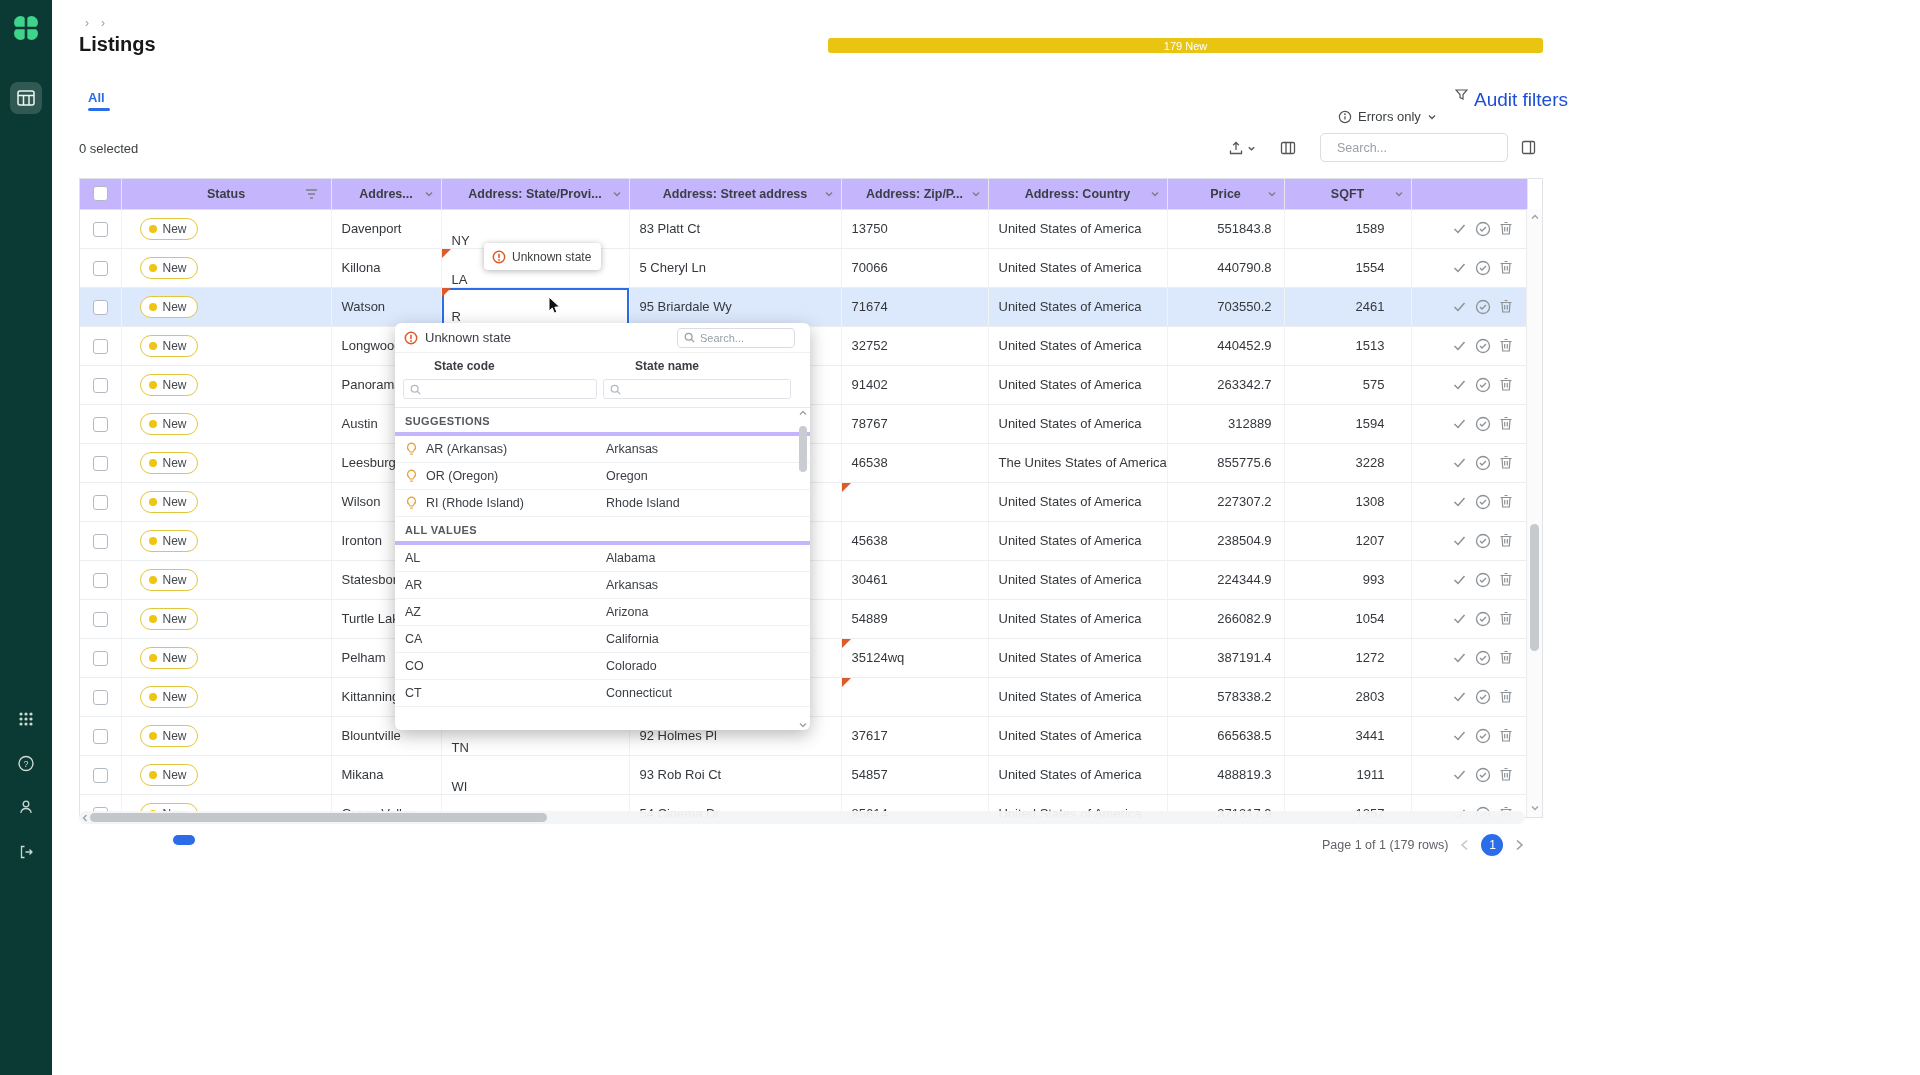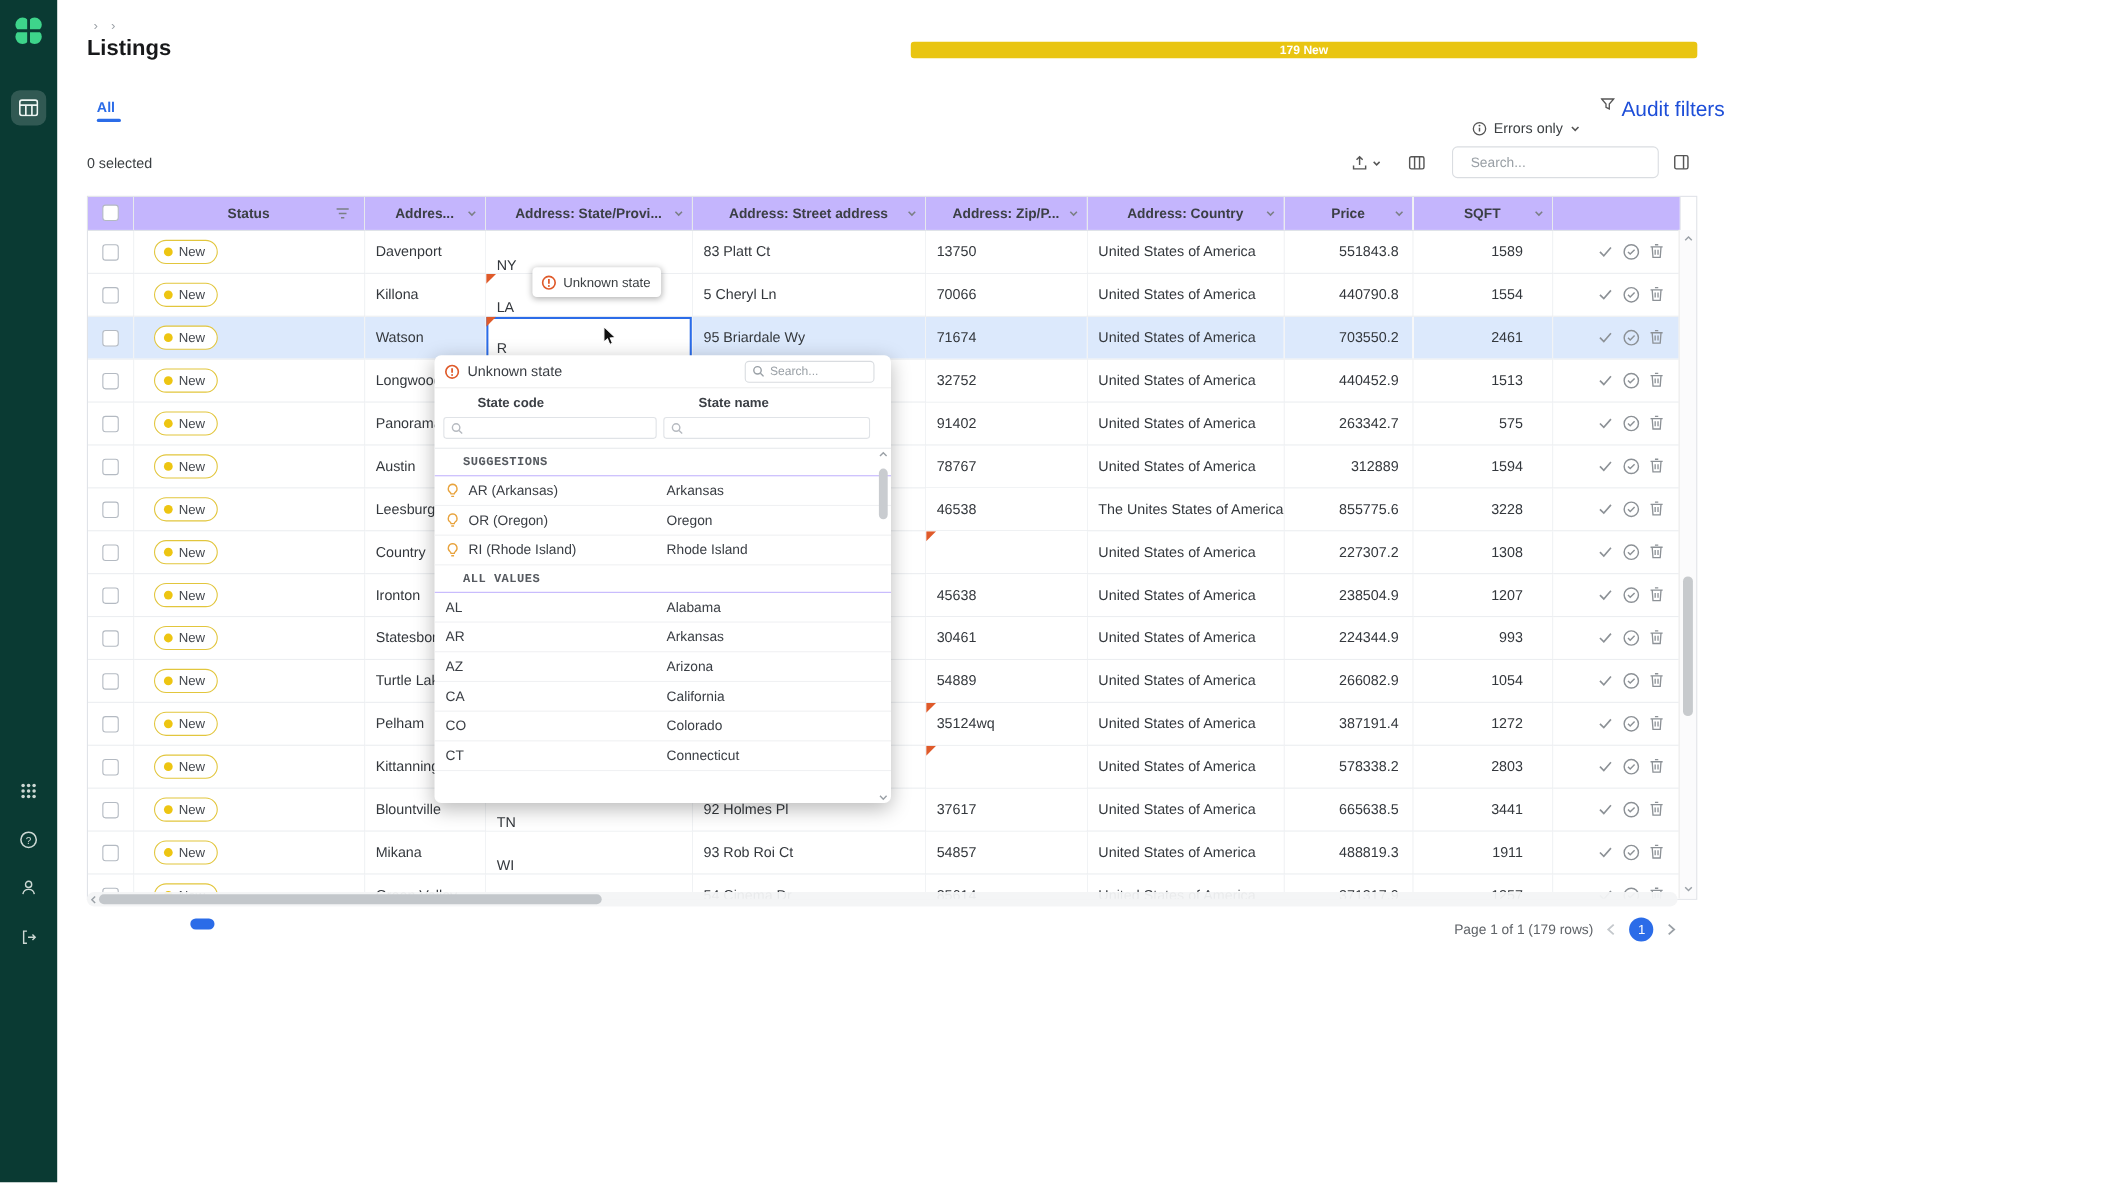--- a/index.html
+++ b/index.html
@@ -13,21 +13,21 @@
   .nav-item { position:absolute; top:82px; left:10px; width:32px; height:32px; background:rgba(255,255,255,.16); border-radius:8px; display:flex; align-items:center; justify-content:center; cursor:pointer; }
   .side-ico { position:absolute; left:50%; transform:translateX(-50%); cursor:pointer; }
   .si-apps { top:711px; } .si-help { top:755px; } .si-user { top:799px; } .si-logout { top:844px; }
 
   
   .breadcrumb { position:absolute; left:79px; top:16px; display:flex; gap:6px; font-size:12px; color:#3c4043; }
   .breadcrumb span.crumb { white-space:nowrap; }
   .breadcrumb span.crumb + span.crumb::before { content:"›"; color:#9aa0a6; margin-right:6px; }
   .page-title { position:absolute; left:79px; top:33px; font-size:20px; font-weight:bold; color:#17181a; }
   .progress { position:absolute; left:828px; top:38px; width:715px; height:15px; background:#e9c512; border-radius:3px; display:flex; align-items:center; justify-content:center; }
-  .progress .lbl { font-size:11px; font-weight:bold; color:#fff; }
+  .progress .lbl { font-size:11px; font-weight:normal; color:#fff; }
 
   
   .tab-all { position:absolute; left:88px; top:90px; font-size:13px; font-weight:bold; color:#2b6ce8; cursor:pointer; }
   .tab-underline { position:absolute; left:88px; top:108px; width:22px; height:3px; background:#2b6ce8; border-radius:2px; }
   .errors-only { position:absolute; left:1338px; top:89px; display:flex; align-items:center; gap:6px; font-size:13px; color:#3c4043; cursor:pointer;margin-top:20px; }
   .audit-filters { position:absolute; left:1455px; top:89px; display:flex; align-items:flex-start; gap:6px; font-size:19px; color:#1d4ed8; cursor:pointer; }
 
   
   .selected-count { position:absolute; left:79px; top:141px; font-size:13px; color:#3c4043; }
   .tb-btn { position:absolute; display:flex; align-items:center; gap:3px; cursor:pointer; }
@@ -84,21 +84,21 @@
   .picker-title { font-size:13px; color:#3a3e44; }
   .picker-search { margin-left:auto; width:118px; height:20px; border:1px solid #d9dce0; border-radius:4px; display:flex; align-items:center; gap:5px; padding:0 6px; }
   .picker-search input { border:none; outline:none; width:80px; font-size:11px; color:#555; font-family:inherit; }
   .picker-search input::placeholder { color:#9aa0a6; }
   .picker-cols { display:flex; padding:6px 10px 2px; }
   .picker-cols .c1 { width:201px; font-weight:bold; font-size:12px; color:#3b3f45;margin-left:29px; }
   .picker-cols .c2 { font-weight:bold; font-size:12px; color:#3b3f45; }
   .mini-searches { display:flex; gap:6px; padding:4px 8px 8px; border-bottom:1px solid #e8eaed; }
   .mini-search { height:20px; border:1px solid #e0e3e7; border-radius:3px; display:flex; align-items:center; padding:0 6px; }
   .mini-search.ms1 { width:194px; } .mini-search.ms2 { width:188px; }
-  .sec-label { font-size:11px; font-weight:bold; color:#55595f; letter-spacing:.4px; padding:7px 26px 5px; border-bottom:1px solid #c4b5fd;font-family:Liberation Mono, monospace; }
+  .sec-label { font-size:11px; font-weight:bold; color:#55595f; letter-spacing:.4px; padding:7px 10px 5px; border-bottom:4px solid #c4b5fd; }
   .pick-row { display:flex; align-items:center; height:27px; padding:0 10px; border-bottom:1px solid #f0f1f3; font-size:12.5px; color:#3a3e44; cursor:pointer; }
   .pick-row .code { width:201px; display:flex; align-items:center; gap:8px; overflow:hidden; }
   .picker-scroll { position:absolute; right:2px; top:85px; width:10px; height:320px; z-index:2; }
   .picker-scroll .thumb { position:absolute; top:18px; left:1px; width:8px; height:46px; background:#c9ccd0; border-radius:4px; cursor:pointer; }
   .picker-scroll .ar { position:absolute; left:1px; }
   .picker-scroll .up { top:2px; } .picker-scroll .dn { bottom:0; }
 
   
   .pagesizes { position:absolute; left:95px; top:835px; display:flex; align-items:center; gap:4px; font-size:12.5px; color:#5f6368; }
   .pagesize { padding:5px 11px; border-radius:14px; cursor:pointer; }
@@ -593,21 +593,21 @@
         <tr class="zip_error">
           <td class="col-check">
             <span class="checkbox"></span>
           </td>
           <td class="col-status">
             <span class="badge">
               <span class="dot"></span>
               <span class="lbl">New</span>
             </span>
           </td>
-          <td class="col-city">Country</td>
+          <td class="col-city">Wilson</td>
           <td class="col-state">
             <div class="state-cell">
               <span></span>
             </div>
           </td>
           <td class="col-street"></td>
           <td class="col-zip"></td>
           <td class="col-country">United States of America</td>
           <td class="col-price">227307.2</td>
           <td class="col-sqft">1308</td>

